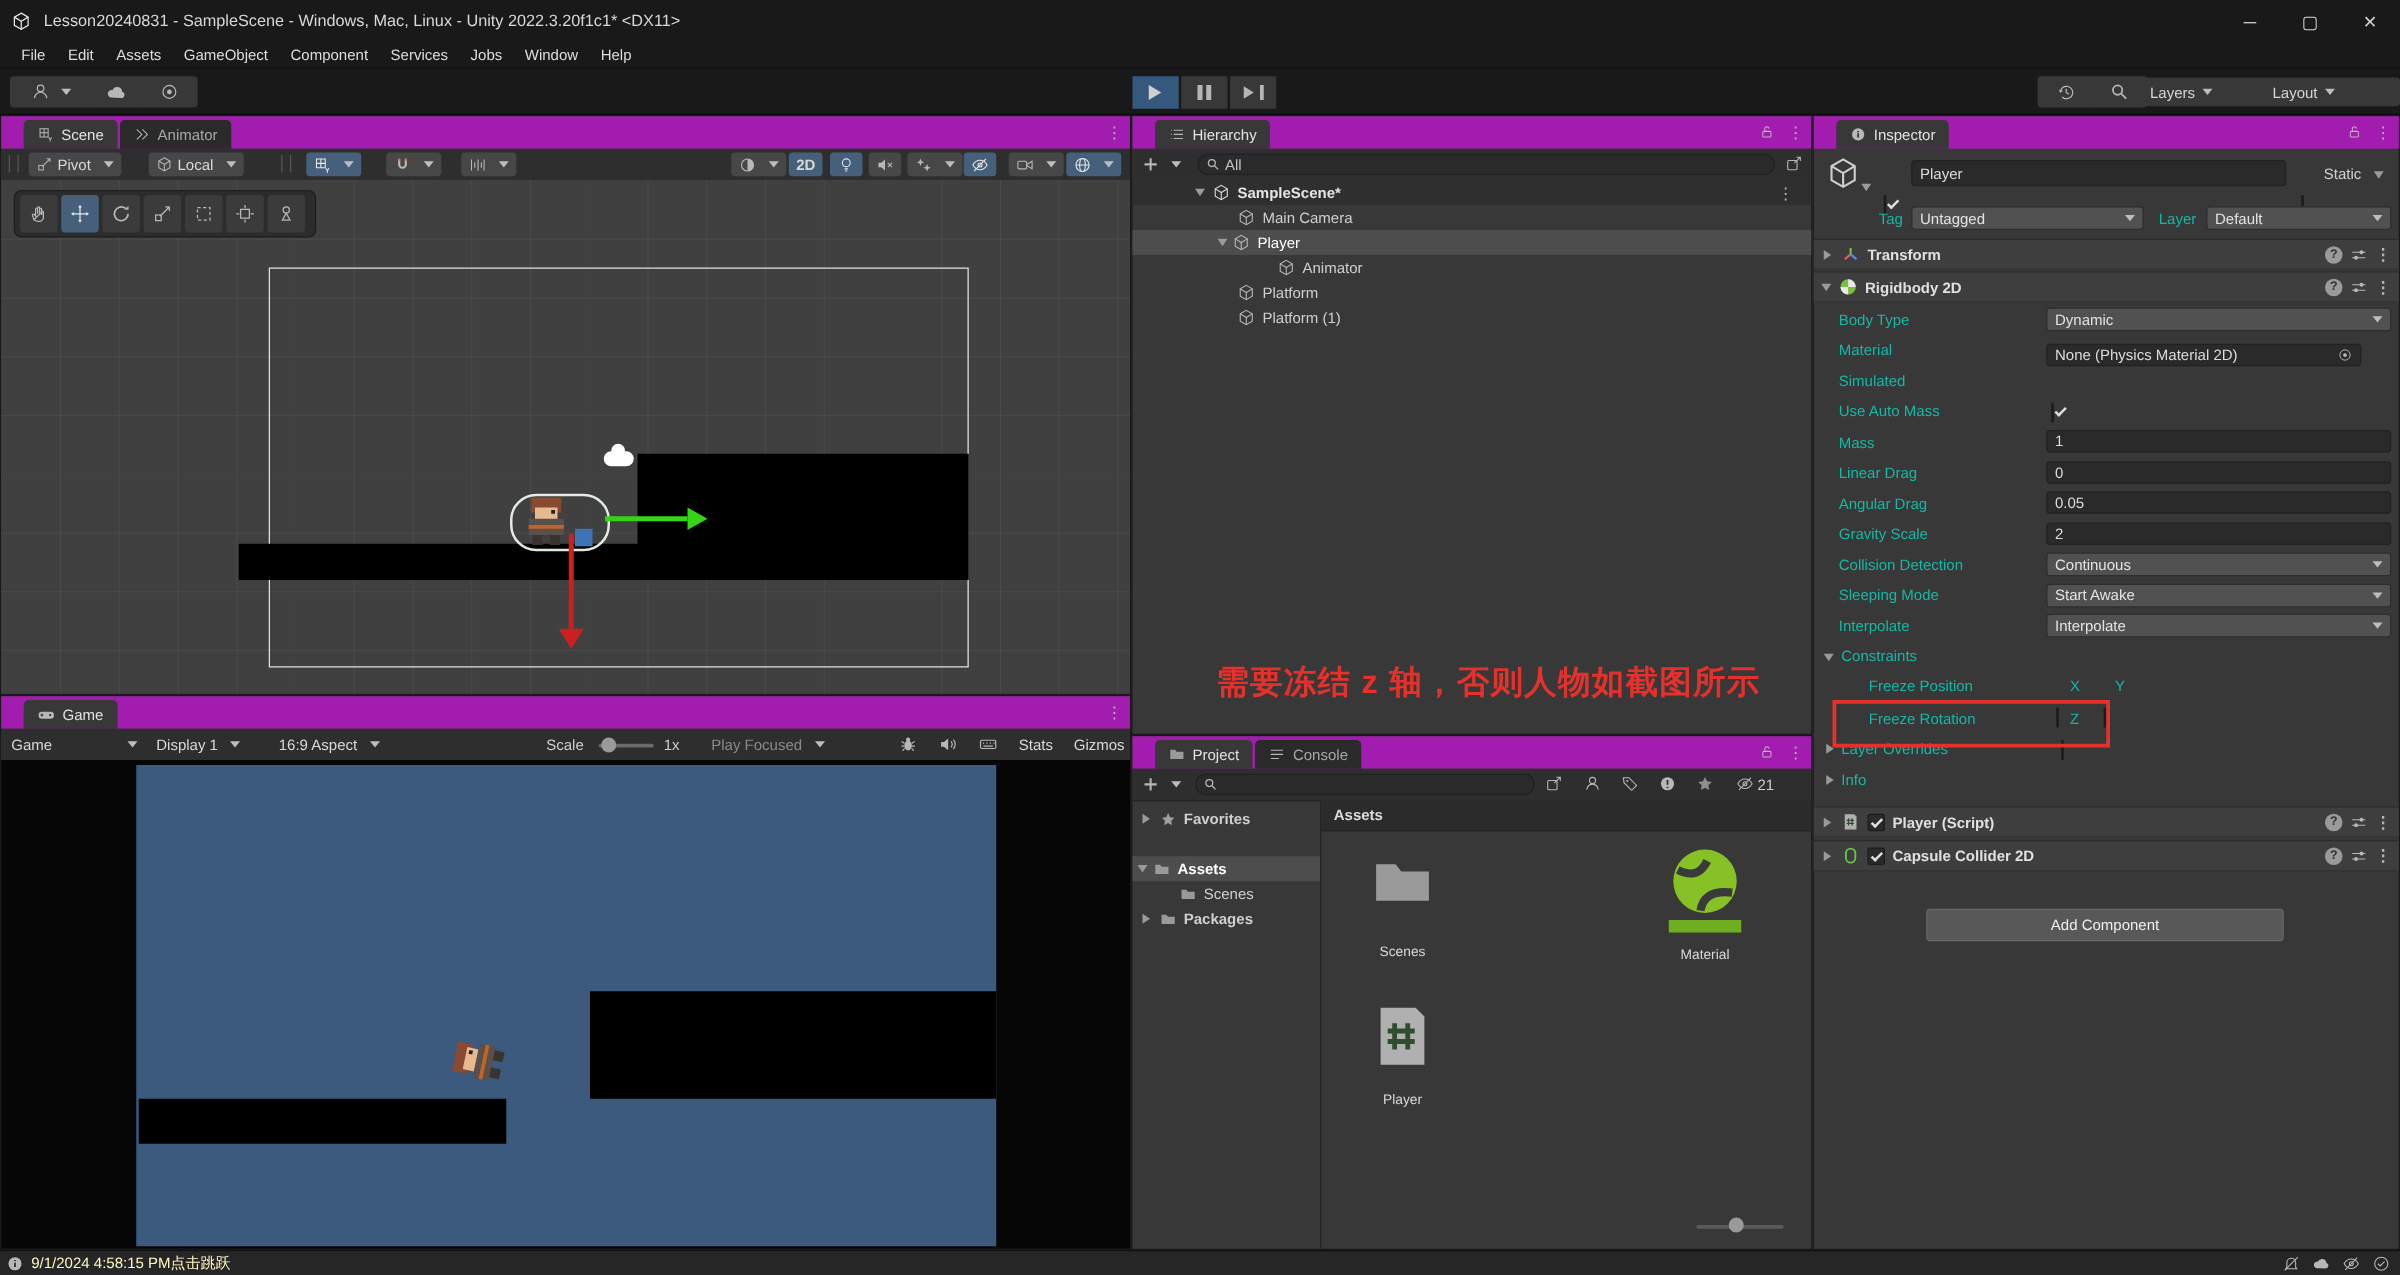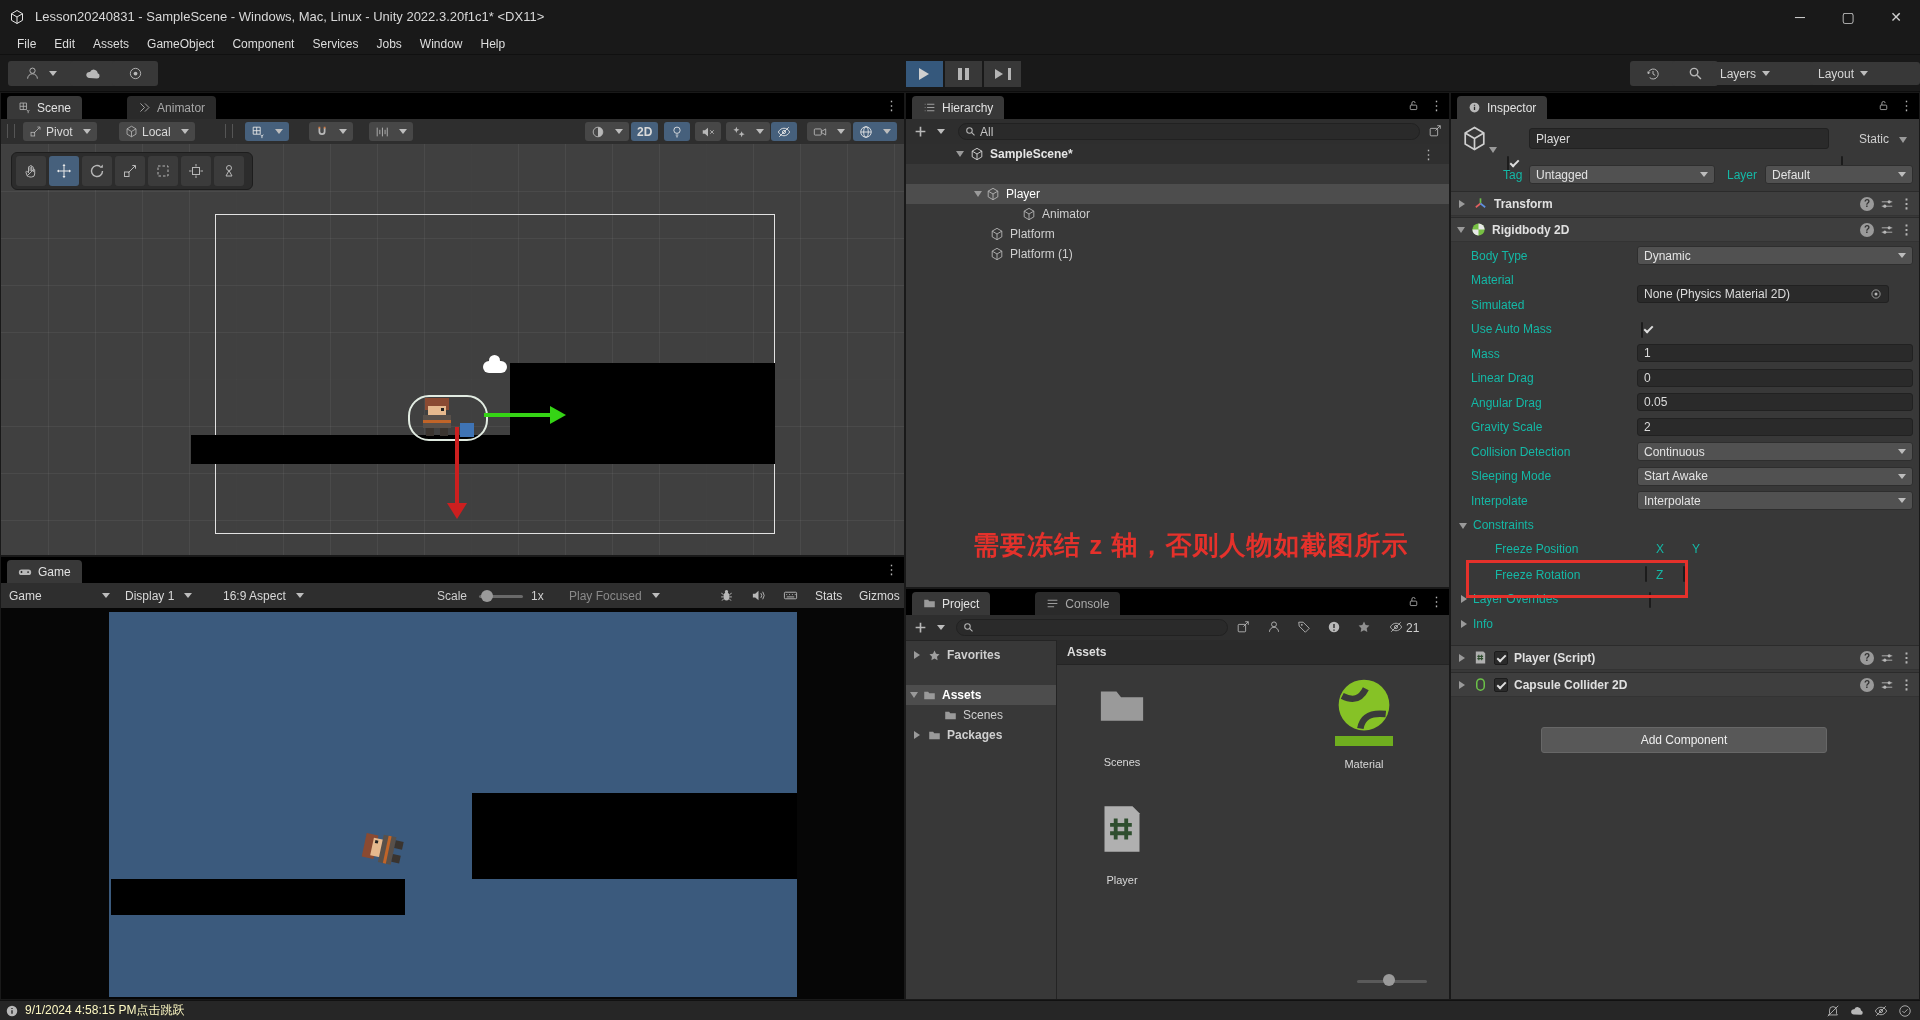--- a/index.html
+++ b/index.html
@@ -21,21 +21,21 @@
   .tri-r{width:0;height:0;border:6px solid transparent;border-left:10px solid #cfcfcf;margin-left:4px;}
   .pausebars{display:flex;gap:3px;}
   .pausebars i{display:block;width:4px;height:12px;background:#b5b5b5;}
   .stepwrap{display:flex;align-items:center;}
   .stepwrap .t{width:0;height:0;border:5px solid transparent;border-left:8px solid #b5b5b5;}
   .stepwrap .b{width:3px;height:12px;background:#b5b5b5;}
   .dd-top{position:absolute;top:7px;height:23px;background:#383838;border-radius:3px;display:flex;align-items:center;padding:0 8px;color:#d6d6d6;}
   .caret{width:0;height:0;border:4px solid transparent;border-top:5px solid #bdbdbd;margin-left:6px;transform:translateY(2px);}
   
   .panel{position:absolute;background:#383838;box-sizing:border-box;border:1px solid #191919;}
-  .ptabs{height:26px;background:#000000;display:flex;align-items:flex-end;padding-left:6px;position:relative;gap:43px;}
+  .ptabs{height:26px;background:#a21caf;display:flex;align-items:flex-end;padding-left:18px;position:relative;}
   .ptab{height:23px;display:flex;align-items:center;gap:6px;padding:0 11px;background:#2a2a2a;color:#a8a8a8;border-radius:4px 4px 0 0;margin-right:2px;}
   .ptab.active{background:#383838;color:#e2e2e2;}
   .pright{position:absolute;right:6px;top:5px;display:flex;gap:10px;align-items:center;color:#b0b0b0;}
   .dots{color:#b5b5b5;font-size:13px;letter-spacing:0;}
   .toolrow{height:25px;background:#2e2e2e;border-bottom:1px solid #242424;position:relative;}
   .mini{position:absolute;height:19px;background:#474747;border-radius:3px;display:flex;align-items:center;gap:4px;padding:0 6px;color:#d9d9d9;}
   .mini.blue{background:#46607c;}
   .mini.flat{background:transparent;}
   .grip{position:absolute;width:6px;height:14px;border-left:1px solid #555;border-right:1px solid #555;}
   
@@ -609,20 +609,26 @@
     </div>
     <div class="abs" style="left:0;top:51px;width:543px;height:443px">
       <div class="trow scene" style="top:0">
         <span class="arr down" style="margin-left:50px"></span>
         <svg class="ic" width="14" height="14" style="margin-left:6px;color:#dedede">
             <use href="#s-cube"></use>
           </svg>
         <span style="margin-left:6px;font-weight:bold;color:#e5e5e5">SampleScene*</span>
         <span class="dots" style="position:absolute;right:14px">⋮</span>
       </div>
+      <div class="trow" style="top:20px">
+        <svg class="ic" width="14" height="14" style="margin-left:84px">
+            <use href="#s-cube"></use>
+          </svg>
+        <span style="margin-left:6px">Main Camera</span>
+      </div>
       <div class="trow sel" style="top:40px">
         <span class="arr down" style="margin-left:68px"></span>
         <svg class="ic" width="14" height="14" style="margin-left:4px">
             <use href="#s-cube"></use>
           </svg>
         <span style="margin-left:6px;color:#fff">Player</span>
       </div>
       <div class="trow" style="top:60px">
         <svg class="ic" width="14" height="14" style="margin-left:116px">
             <use href="#s-cube"></use>
@@ -833,21 +839,21 @@
     </div>
 
     
     <span class="ilabel" style="left:20px;top:156px">Body Type</span>
     <div class="dd abs" style="left:186px;top:153px;width:276px">
       <span class="v">Dynamic</span>
         <span class="caret"></span>
     </div>
 
     <span class="ilabel" style="left:20px;top:180px">Material</span>
-    <div class="tf abs" style="left:186px;top:192px;width:252px">
+    <div class="tf abs" style="left:186px;top:182px;width:252px">
       <span class="v" style="flex:1">None (Physics Material 2D)</span>
       <svg class="ic" width="12" height="12">
           <use href="#s-target"></use>
         </svg>
     </div>
 
     <span class="ilabel" style="left:20px;top:205px">Simulated</span>
     <span class="cb checked abs" style="left:186px;top:204px"></span>
 
     <span class="ilabel" style="left:20px;top:229px">Use Auto Mass</span>

